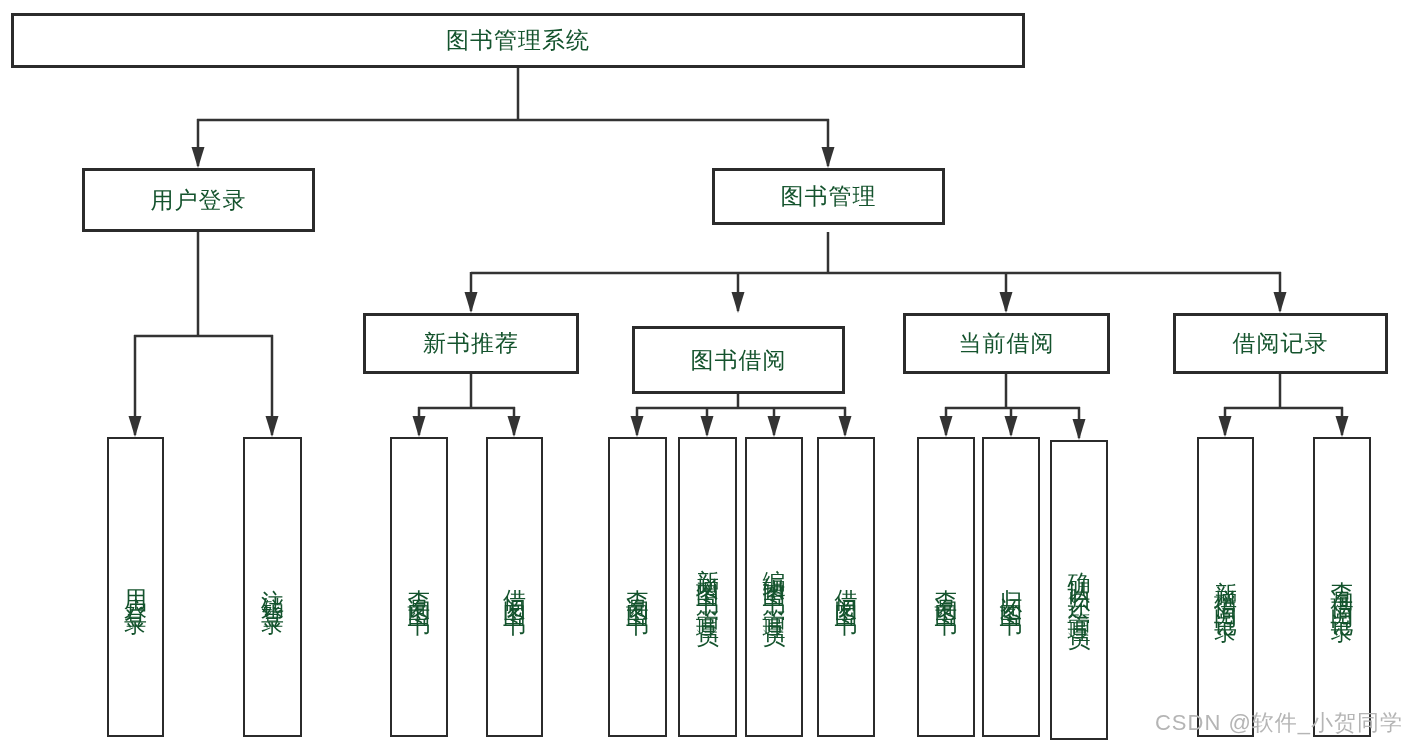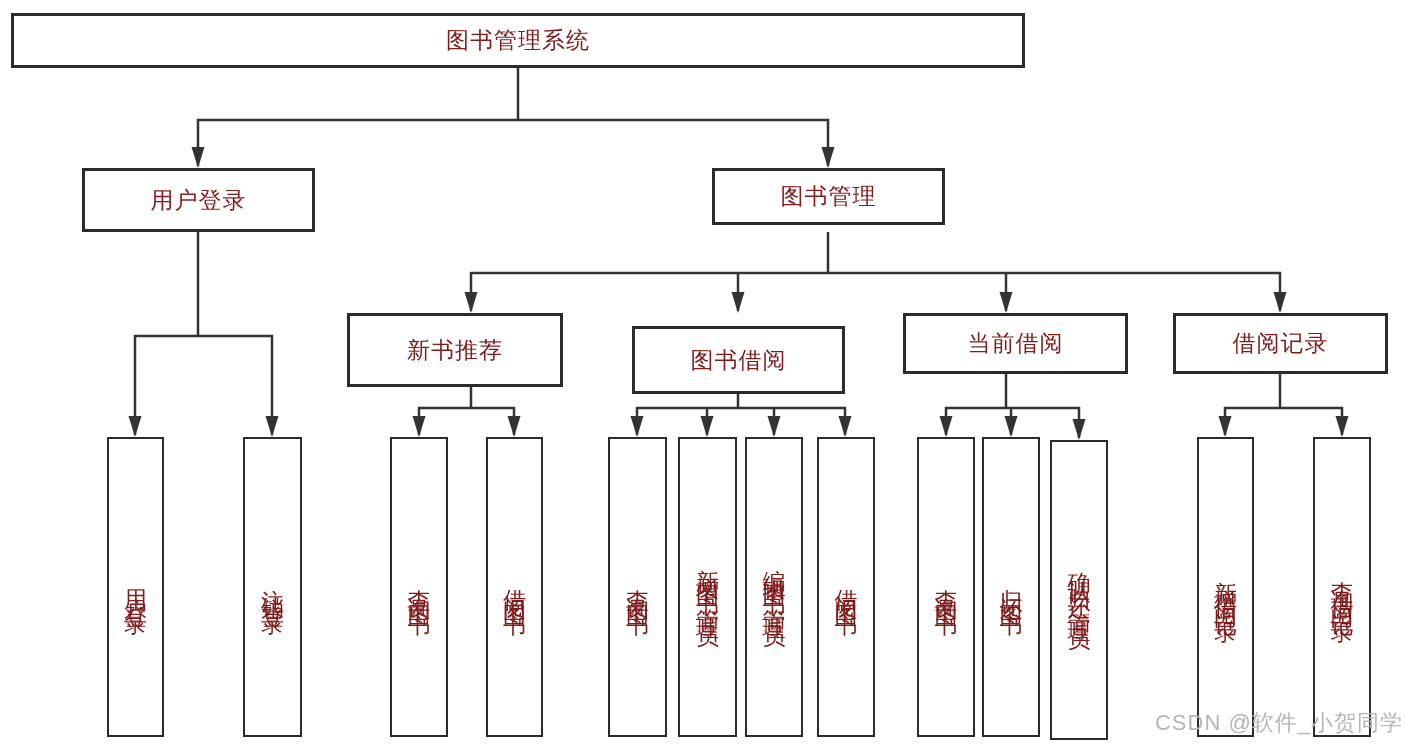--- a/index.html
+++ b/index.html
@@ -23,21 +23,21 @@
     height: 747px;
   }
   .box {
     position: absolute;
     box-sizing: border-box;
     background: #ffffff;
     border: 3px solid #2b2b2b;
     display: flex;
     align-items: center;
     justify-content: center;
-    color: #7f1d1d;
+    color: #14532d;
   }
   .hlabel {
     font-size: 23px;
     letter-spacing: 1px;
     white-space: nowrap;
   }
   .leaf {
     border-width: 2.5px;
   }
   .vtext {
@@ -132,27 +132,27 @@
     <span class="hlabel">图书管理系统</span>
   </div>
 
   <div class="box" style="left:82px;top:168px;width:233px;height:64px">
     <span class="hlabel">用户登录</span>
   </div>
   <div class="box" style="left:712px;top:168px;width:233px;height:57px">
     <span class="hlabel">图书管理</span>
   </div>
 
-  <div class="box" style="left:347px;top:313px;width:216px;height:74px">
+  <div class="box" style="left:363px;top:313px;width:216px;height:61px">
     <span class="hlabel">新书推荐</span>
   </div>
   <div class="box" style="left:632px;top:326px;width:213px;height:68px">
     <span class="hlabel">图书借阅</span>
   </div>
-  <div class="box" style="left:903px;top:313px;width:225px;height:61px">
+  <div class="box" style="left:903px;top:313px;width:207px;height:61px">
     <span class="hlabel">当前借阅</span>
   </div>
   <div class="box" style="left:1173px;top:313px;width:215px;height:61px">
     <span class="hlabel">借阅记录</span>
   </div>
 
   <div class="box leaf" style="left:107px;top:437px;width:57px;height:300px">
     <span class="vtext">用户登录</span>
   </div>
   <div class="box leaf" style="left:243px;top:437px;width:59px;height:300px">

